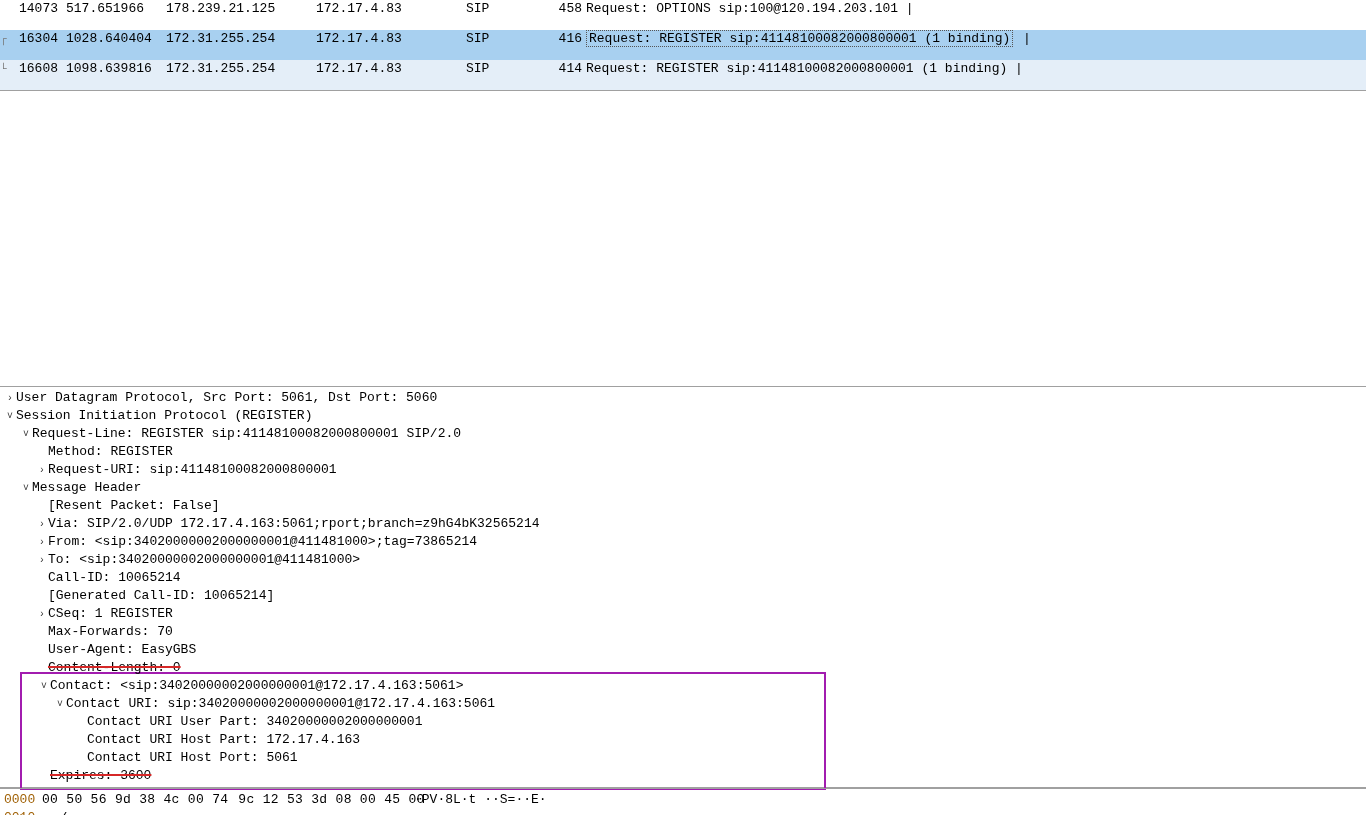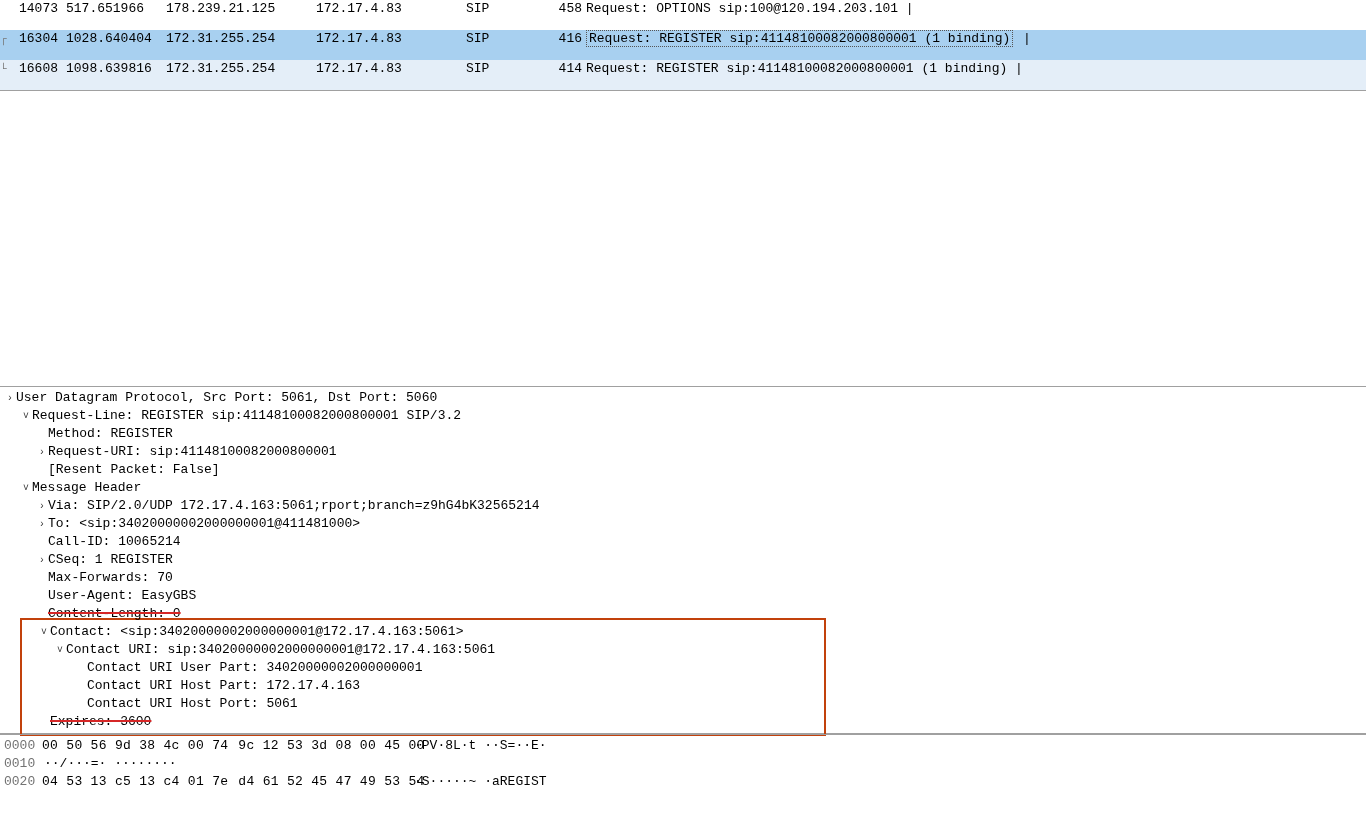--- a/index.html
+++ b/index.html
@@ -97,21 +97,21 @@
       font-family: "Segoe UI Symbol", sans-serif;
       font-size: 10px;
       vertical-align: middle;
     }
     .indent-0 { padding-left: 4px; }
     .indent-1 { padding-left: 20px; }
     .indent-2 { padding-left: 36px; }
     .indent-3 { padding-left: 52px; }
     .indent-4 { padding-left: 85px; }
     .redbox {
-      border: 2px solid #c2410c;
+      border: 2px solid #a21caf;
       margin-left: 20px;
       margin-right: 540px;
       margin-top: -5px;
       margin-bottom: -5px;
       padding-top: 3px;
       padding-bottom: 3px;
     }
     .redbox .tree-item.indent-2 { padding-left: 16px; }
     .redbox .tree-item.indent-3 { padding-left: 32px; }
     .redbox .tree-item.indent-4 { padding-left: 65px; }
@@ -126,21 +126,21 @@
       padding: 2px 0;
       white-space: nowrap;
     }
     .hex-row {
       display: flex;
       height: 18px;
       line-height: 18px;
     }
     .hex-offset {
       width: 34px;
-      color: #737373;
+      color: #a16207;
       padding-left: 4px;
     }
     .hex-bytes {
       width: 370px;
       padding-left: 8px;
       letter-spacing: 0.3px;
     }
     .hex-ascii {
       padding-left: 10px;
     }
@@ -182,28 +182,31 @@
     <span class="col-proto">SIP</span>
     <span class="col-len">414</span>
     <span class="col-info">Request: REGISTER sip:41148100082000800001  (1 binding) |</span>
   </div>
 </div>
 
 <div class="spacer-top"></div>
 
 <div class="details-pane">
   <div class="tree-item indent-0"><span class="toggle">›</span><span>User Datagram Protocol, Src Port: 5061, Dst Port: 5060</span></div>
-  <div class="tree-item indent-1"><span class="toggle">˅</span><span>Request-Line: REGISTER sip:41148100082000800001 SIP/3.2</span></div>
+  <div class="tree-item indent-0"><span class="toggle">˅</span><span>Session Initiation Protocol (REGISTER)</span></div>
+  <div class="tree-item indent-1"><span class="toggle">˅</span><span>Request-Line: REGISTER sip:41148100082000800001 SIP/2.0</span></div>
   <div class="tree-item indent-2"><span class="toggle"></span><span>Method: REGISTER</span></div>
   <div class="tree-item indent-2"><span class="toggle">›</span><span>Request-URI: sip:41148100082000800001</span></div>
+  <div class="tree-item indent-1"><span class="toggle">˅</span><span>Message Header</span></div>
   <div class="tree-item indent-2"><span class="toggle"></span><span>[Resent Packet: False]</span></div>
-  <div class="tree-item indent-1"><span class="toggle">˅</span><span>Message Header</span></div>
   <div class="tree-item indent-2"><span class="toggle">›</span><span>Via: SIP/2.0/UDP 172.17.4.163:5061;rport;branch=z9hG4bK32565214</span></div>
+  <div class="tree-item indent-2"><span class="toggle">›</span><span>From: &lt;sip:34020000002000000001@411481000&gt;;tag=73865214</span></div>
   <div class="tree-item indent-2"><span class="toggle">›</span><span>To: &lt;sip:34020000002000000001@411481000&gt;</span></div>
   <div class="tree-item indent-2"><span class="toggle"></span><span>Call-ID: 10065214</span></div>
+  <div class="tree-item indent-2"><span class="toggle"></span><span>[Generated Call-ID: 10065214]</span></div>
   <div class="tree-item indent-2"><span class="toggle">›</span><span>CSeq: 1 REGISTER</span></div>
   <div class="tree-item indent-2"><span class="toggle"></span><span>Max-Forwards: 70</span></div>
   <div class="tree-item indent-2"><span class="toggle"></span><span>User-Agent: EasyGBS</span></div>
   <div class="tree-item indent-2"><span class="toggle"></span><span class="strike">Content-Length: 0</span></div>
 
   <div class="redbox">
     <div class="tree-item indent-2"><span class="toggle">˅</span><span>Contact: &lt;sip:34020000002000000001@172.17.4.163:5061&gt;</span></div>
     <div class="tree-item indent-3"><span class="toggle">˅</span><span>Contact URI: sip:34020000002000000001@172.17.4.163:5061</span></div>
     <div class="tree-item indent-4"><span>Contact URI User Part: 34020000002000000001</span></div>
     <div class="tree-item indent-4"><span>Contact URI Host Part: 172.17.4.163</span></div>

